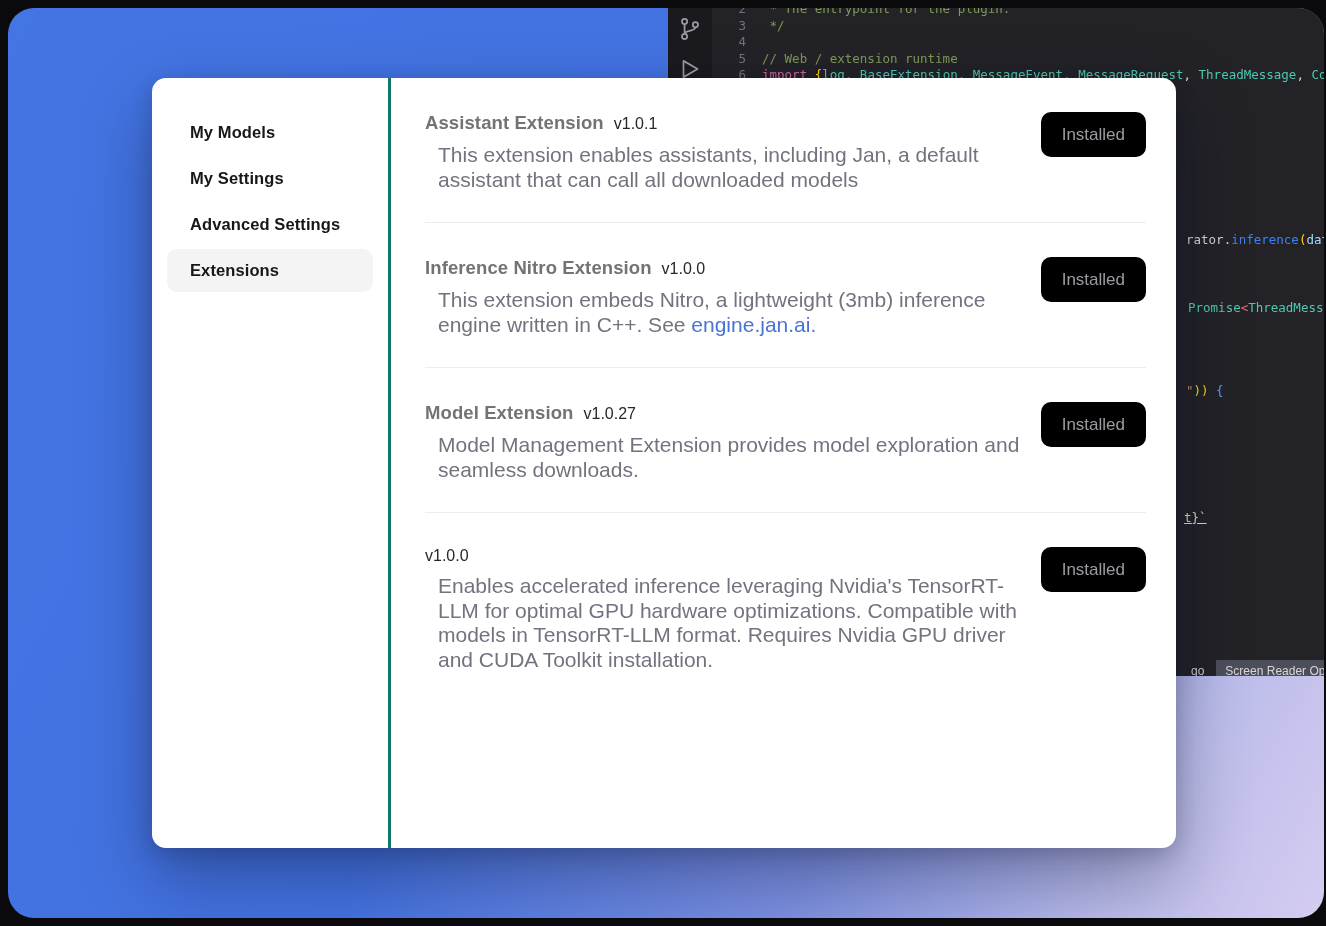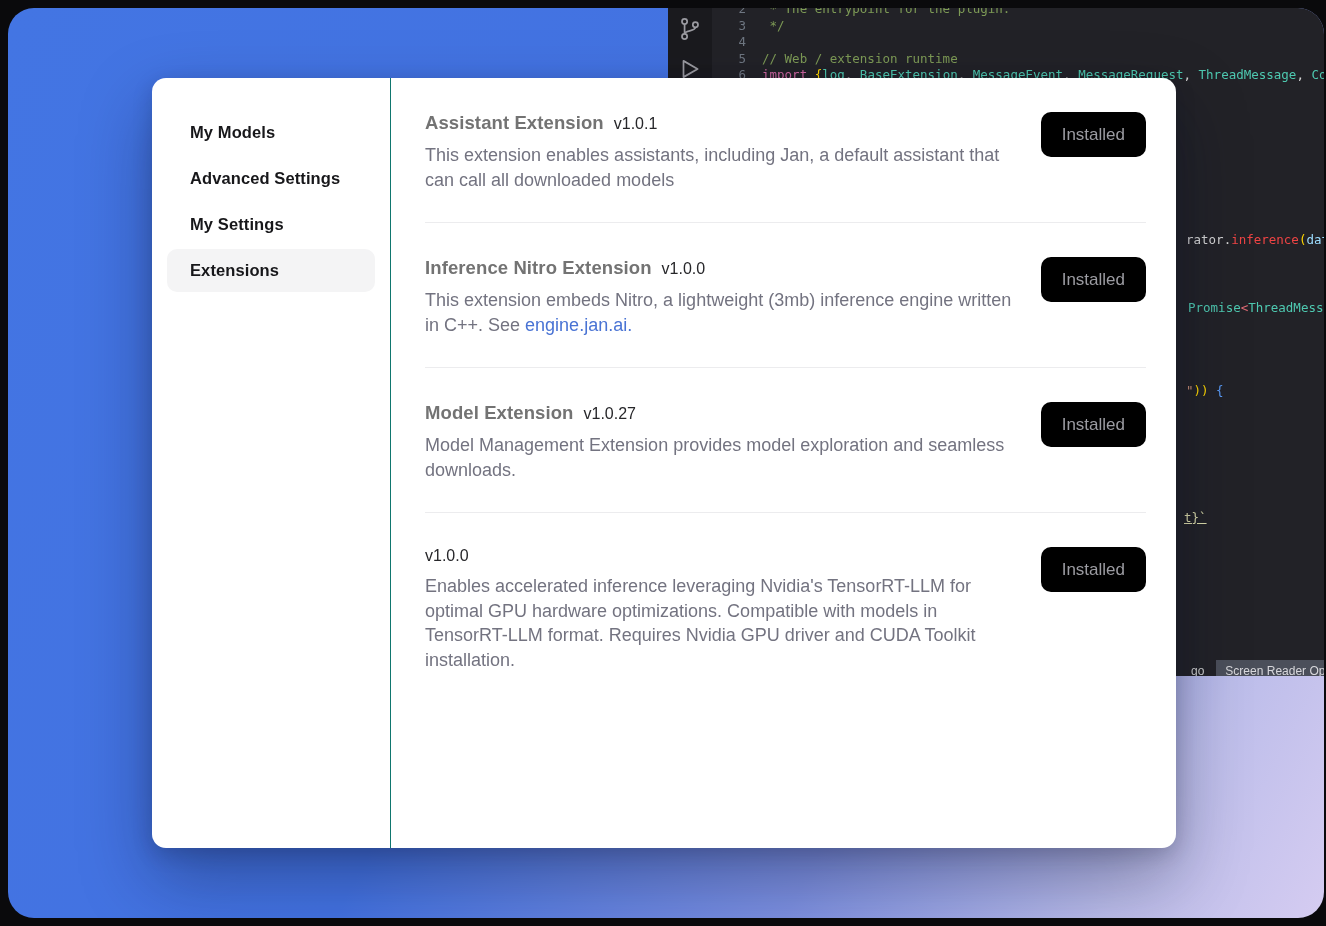--- a/index.html
+++ b/index.html
@@ -27,55 +27,55 @@
   .code-pane{ position:absolute; left:44px; top:-7px; right:0; }
   .code-line{ display:flex; height:16.5px; line-height:16.5px;
     font-family:"DejaVu Sans Mono","Liberation Mono",monospace; font-size:12.5px; white-space:pre; }
   .code-line .gutter{ width:34px; text-align:right; padding-right:0; color:#6e7681; flex:0 0 34px; }
   .code-line .code{ padding-left:16px; color:#d4d4d4; }
   .c-com{ color:#7d9a55; }
   .c-kw{ color:#cf68a2; }
   .c-id{ color:#4EC9B0; }
   .c-pl{ color:#d4d4d4; }
   .c-br{ color:#ffd700; }
-  .c-fn{ color:#ef4444; }
+  .c-fn{ color:#3b82f6; }
   .c-var{ color:#9CDCFE; }
   .c-op{ color:#e06c75; }
   .c-str{ color:#ce9178; }
   .c-cb{ color:#5a9cf8; }
   .c-ul{ color:#DCDCAA; text-decoration:underline; }
   .frag{ position:absolute; font-family:"DejaVu Sans Mono","Liberation Mono",monospace;
     font-size:12.5px; line-height:15px; white-space:pre; }
   .status-bar{ position:absolute; left:500px; right:0; top:644px; height:37px;
     display:flex; align-items:center; font-size:12px; color:#cccccc; }
   .status-left{ padding-left:23px; }
   .status-badge{ margin-left:12px; background:#4b4f5a; color:#d8d8dc; height:21px;
     display:flex; align-items:center; padding:0 9px; white-space:nowrap; flex:1 0 auto; }
 
   
   .card{
     position:absolute; left:144px; top:70px; width:1024px; height:770px;
     background:#ffffff; border-radius:14px; display:flex; overflow:hidden;
     box-shadow:0 30px 70px rgba(10,15,40,.35), 0 6px 20px rgba(10,15,40,.18);
   }
-  .sidebar{ width:239px; flex:0 0 239px; border-right:1px solid #0f766e; padding-top:30px; }
+  .sidebar{ width:239px; flex:0 0 239px; border-right:3px solid #0f766e; padding-top:30px; }
   .side-item{
     margin:3px 15px; padding:12px 23px; font-size:16.5px; font-weight:700; color:#17171a;
     border-radius:10px; cursor:pointer; letter-spacing:.1px;
   }
   .side-item.active{ background:#f4f4f5; }
   .content{ flex:1; padding:0 30px 0 34px; overflow:hidden; }
   .ext-row{ display:flex; align-items:flex-start; justify-content:space-between;
     padding:34px 0 30px; border-bottom:1px solid #ececee; }
   .ext-row:last-child{ border-bottom:none; }
   .ext-info{ max-width:600px; }
   .ext-title-row{ display:flex; align-items:baseline; gap:10px; margin-bottom:9px; }
   .ext-name{ font-size:18.5px; font-weight:700; color:#737373; letter-spacing:.1px; }
   .ext-version{ font-size:16px; font-weight:400; color:#27272a; }
-  .ext-desc{ font-size:18px; line-height:24.5px; color:#737380; max-width:592px; }
+  .ext-desc{ font-size:21px; line-height:24.5px; color:#737380; max-width:592px;margin-left:13px; }
   .ext-desc a.link{ color:#4973d4; text-decoration:none; cursor:pointer; }
   .btn{ border:none; border-radius:10px; font-family:inherit; cursor:pointer;
     font-size:17px; line-height:1; }
   .btn-installed{ background:#000000; color:#9b9ba1; font-weight:500; padding:14px 21px; }
   .btn-select{ background:#e3e7f2; color:#3560ce; font-weight:700; padding:14px 26px; }
 </style>
 </head>
 <body>
 
 <div class="viewport">
@@ -111,22 +111,22 @@
       </div>
     <div class="status-bar">
       <span class="status-left">go</span>
       <span class="status-badge">Screen Reader Optimized</span>
     </div>
   </div>
 
   <div class="card">
     <aside class="sidebar">
         <div class="side-item">My Models</div>
+        <div class="side-item">My Settings</div>
         <div class="side-item">Advanced Settings</div>
-        <div class="side-item">My Settings</div>
         <div class="side-item active">Extensions</div>
       </aside>
     <main class="content">
 
       <section class="ext-row">
           <div class="ext-info">
             <div class="ext-title-row">
               <span class="ext-name">Assistant Extension</span>
               <span class="ext-version">v1.0.1</span>
             </div>

